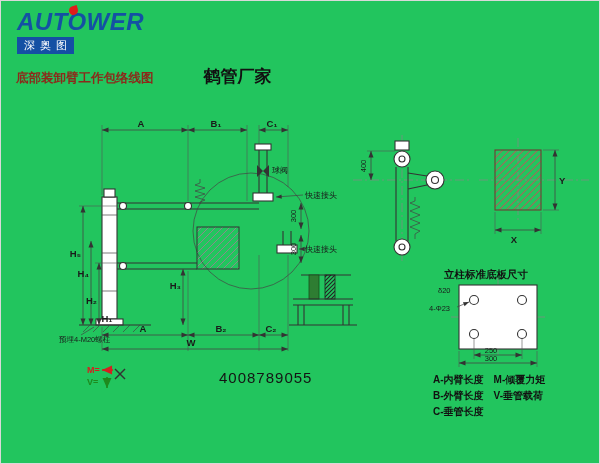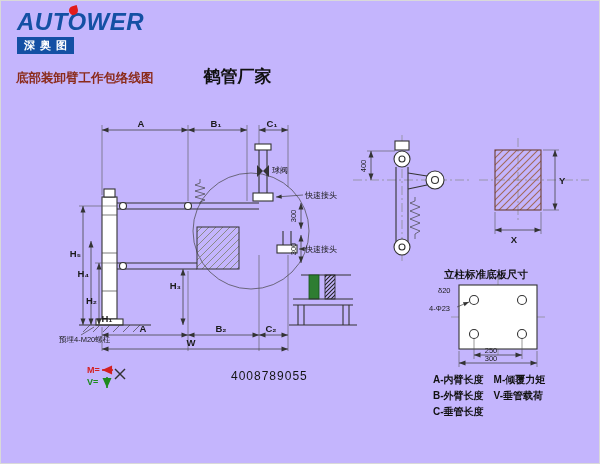--- a/index.html
+++ b/index.html
@@ -1,49 +1,49 @@
 <!DOCTYPE html>
 <html><head>
 <meta charset="utf-8">
 <style>
   * { margin:0; padding:0; box-sizing:border-box; }
   html,body { width:600px; height:464px; overflow:hidden; background:#fff;
               font-family:"Liberation Sans","DejaVu Sans",sans-serif; }
-  .page { position:relative; width:600px; height:464px; background:#c4b5fd; border:1px solid #d9d9d9;padding-left:46px; }
+  .page { position:relative; width:600px; height:464px; background:#22c55e; border:1px solid #d9d9d9;padding-left:46px; }
 
   
   .header { position:absolute; left:16px; top:8px; }
   .logo { position:relative; }
   .logo-text { display:block; font-size:24px; line-height:26px; font-weight:800; font-style:italic;
                color:#1450a4; letter-spacing:.5px; }
   .logo-accent { position:absolute; left:52px; top:-3px; width:9px; height:9px; background:#e21b1b;
                  border-radius:50% 0 50% 50%; transform:rotate(-15deg); }
   .logo-sub { display:inline-block; margin-top:2px; background:#1450a4; color:#fff; font-size:11px;
-              font-weight:700; letter-spacing:5px; padding:1px 2px 1px 7px; }
+              font-weight:400; letter-spacing:5px; padding:1px 2px 1px 7px; }
 
   
   .title-row { position:absolute; left:15px; top:64px; display:flex; align-items:baseline;gap:20px; }
   .doc-title { font-size:12.5px; font-weight:700; color:#8b2b1b; }
   .doc-subtitle { font-size:17px; font-weight:700; color:#111; margin-left:30px; }
 
   
   .drawing { position:absolute; left:0; top:0; }
   .dl      { stroke:#333; stroke-width:1.1; fill:none; }
   .dlw     { stroke:#333; stroke-width:1.1; fill:#fff; }
   .dl-thin { stroke:#444; stroke-width:.7; fill:none; }
   .dim-line{ stroke:#444; stroke-width:.8; fill:none; }
   .ext     { stroke:#555; stroke-width:.6; fill:none; }
   .cl      { stroke:#888; stroke-width:.7; fill:none; stroke-dasharray:9 3 2 3; }
   .dim-text   { font-size:9.5px; font-weight:700; fill:#1a1a1a; }
   .cn-text    { font-size:8px;  fill:#1a1a1a; }
   .tiny-text  { font-size:7.5px; fill:#1a1a1a; }
   .plate-title{ font-size:10.5px; font-weight:700; fill:#111; }
 
   
-  .phone { position:absolute; left:230px; top:368px; font-size:12px; color:#141414; letter-spacing:1px; }
+  .phone { position:absolute; left:218px; top:368px; font-size:15px; color:#141414; letter-spacing:1px; }
   .legend { position:absolute; left:432px; top:372px; display:grid; grid-template-columns:auto auto;
             column-gap:10px; row-gap:2px; font-size:10px; font-weight:700; color:#111; }
 </style>
 </head>
 <body>
 
 <div class="page">
 
   <div class="header">
     <div class="logo">

